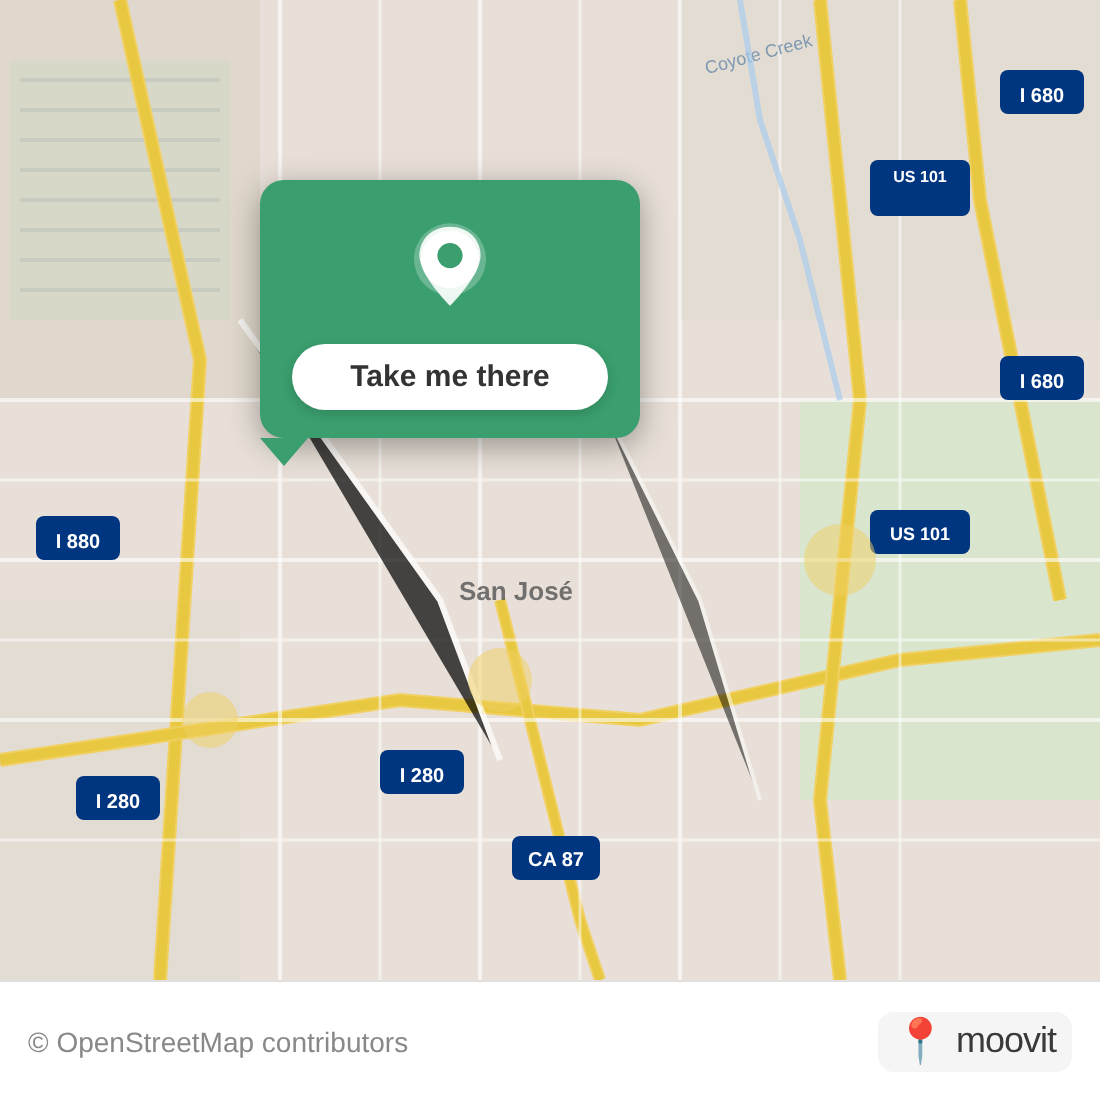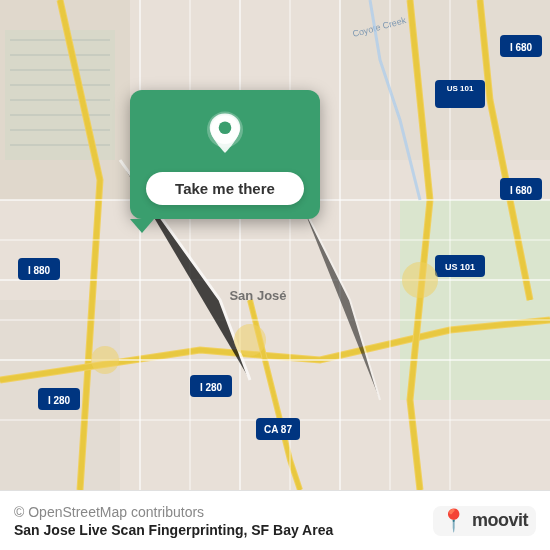--- a/index.html
+++ b/index.html
@@ -121,21 +121,21 @@
     }
 
     #moovit-pin {
       color: #e8452c;
       font-size: 22px;
       line-height: 1;
     }
 
     #moovit-text {
       font-size: 18px;
-      font-weight: bold;
+      font-weight: normal;
       color: #3a3a3a;
       letter-spacing: -0.5px;
     }
   </style>
 </head>
 <body>
 
 <div id="map-container">
 
   <svg id="map-bg" viewBox="0 0 550 490" xmlns="http://www.w3.org/2000/svg">
@@ -237,21 +237,20 @@
 
       <button id="take-me-there-btn">Take me there</button>
     </div>
     <div id="popup-triangle"></div>
   </div>
 </div>
 
 <div id="footer">
   <div id="footer-left">
     <span id="osm-attribution">© OpenStreetMap contributors</span>
-    <span id="location-title">San Jose Live Scan Fingerprinting, SF Bay Area</span>
   </div>
   <div id="moovit-logo">
     <div id="moovit-logo-box">
       <span id="moovit-pin">📍</span>
       <span id="moovit-text">moovit</span>
     </div>
   </div>
 </div>
 
 </body></html>

